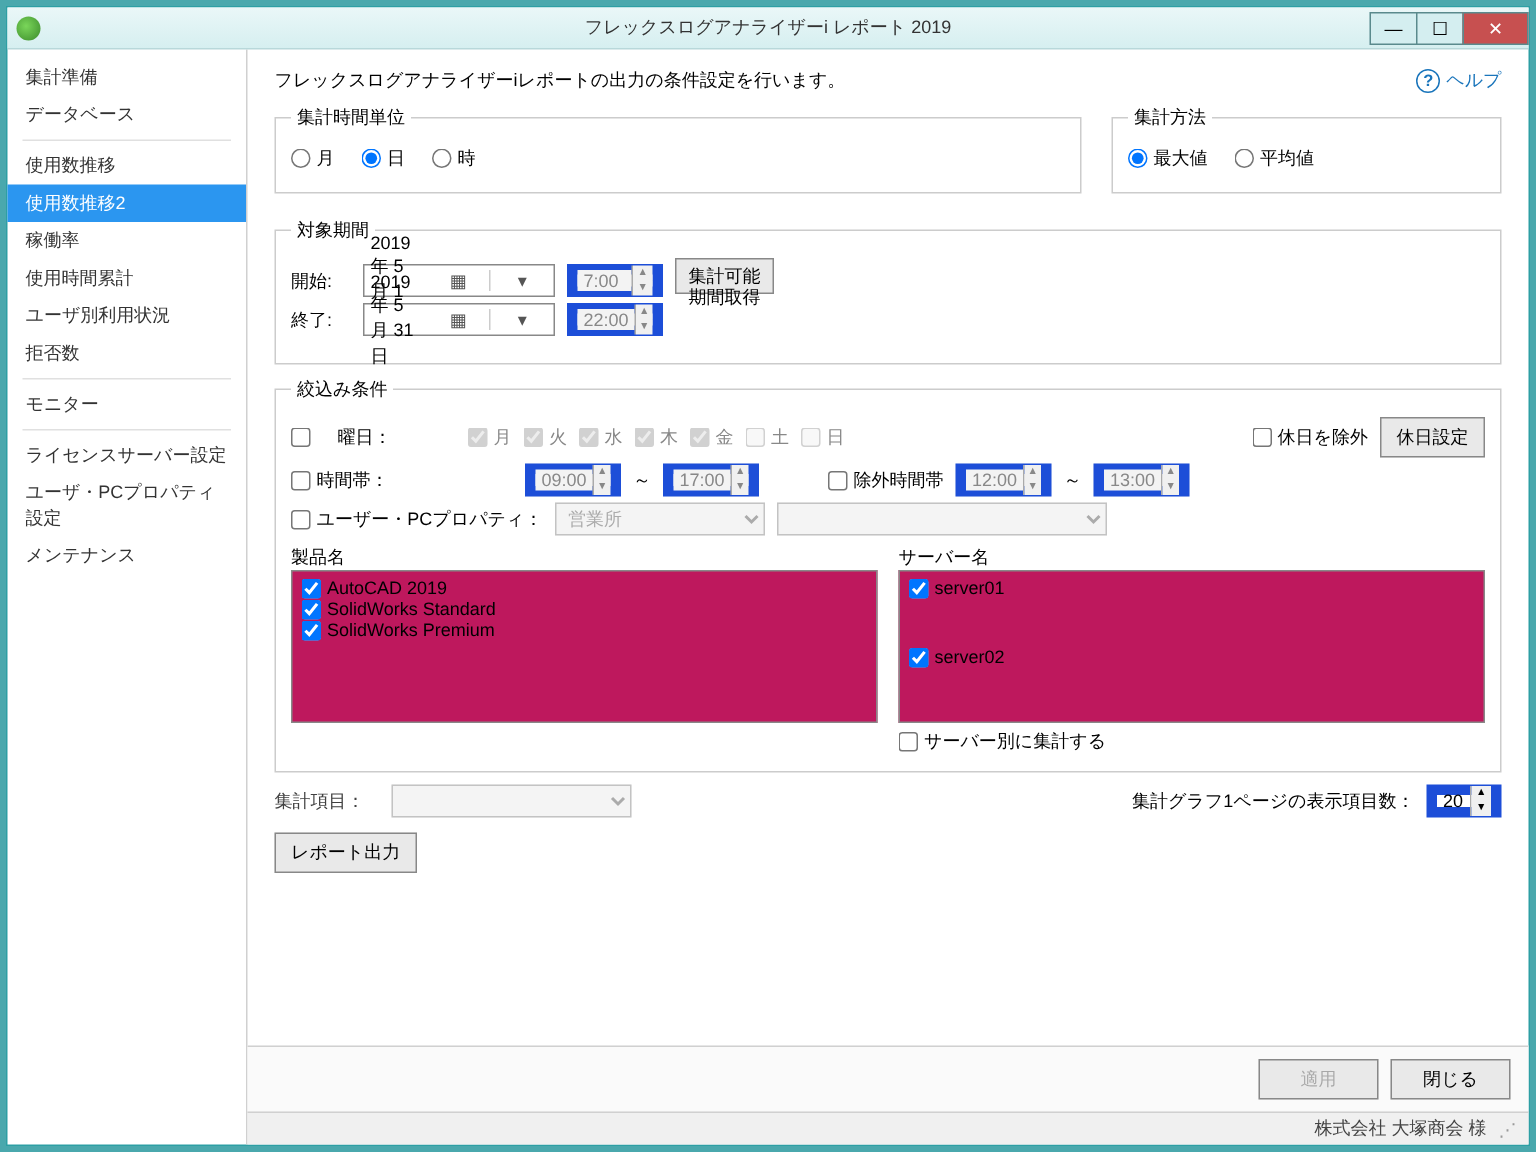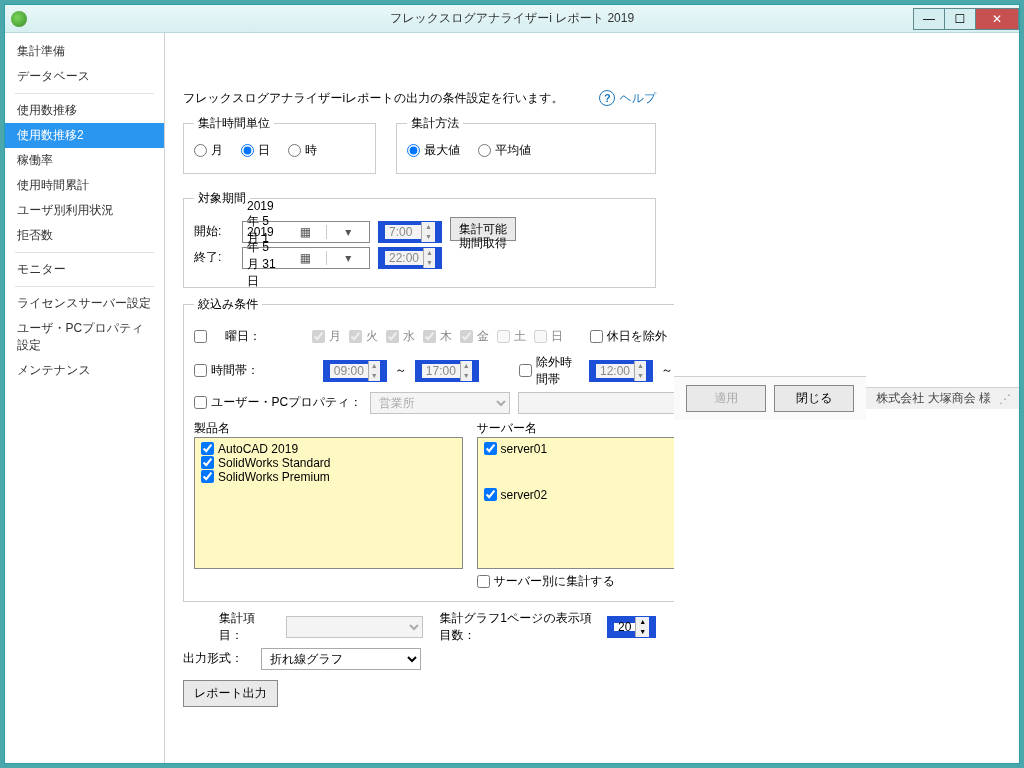--- a/index.html
+++ b/index.html
@@ -9,21 +9,21 @@
   .titlebar .icon { width: 16px; height: 16px; margin-left: 6px; background: radial-gradient(circle at 40% 40%, #7ad65a, #3a8a2a); border-radius: 50%; }
   .titlebar .title { position: absolute; left: 0; right: 0; text-align: center; color: #333; }
   .win-btns { margin-left: auto; display: flex; }
   .win-btn { width: 32px; height: 22px; border: 1px solid #5a8a8d; background: #d4eef0; display: flex; align-items: center; justify-content: center; margin-left: -1px; }
   .win-btn.close { background: #c75050; color: #fff; width: 44px; }
   .content { flex: 1; display: flex; }
   .sidebar { width: 160px; border-right: 1px solid #d0d0d0; padding-top: 6px; }
   .side-group-sep { border-top: 1px solid #e0e0e0; margin: 4px 10px; }
   .side-item { padding: 4px 12px; color: #333; cursor: default; }
   .side-item.selected { background: #2b96f0; color: #fff; }
-  .main { flex: 1; display: flex; flex-direction: row; align-items: center; }
+  .main { flex: 1; display: flex; flex-direction: column; }
   .main-body { flex: 1; padding: 12px 18px 8px 18px; overflow: auto; }
   .help-row { display: flex; align-items: center; }
   .help { margin-left: auto; color: #1a75bb; display: flex; align-items: center; gap: 4px; }
   .help-ic { width: 16px; height: 16px; border: 1.5px solid #1a75bb; border-radius: 50%; display: inline-flex; align-items: center; justify-content: center; color: #1a75bb; font-weight: bold; font-size: 11px; }
   fieldset { border: 1px solid #ccc; margin: 8px 0; padding: 6px 10px 10px 10px; }
   legend { padding: 0 4px; }
   .row { display: flex; align-items: center; gap: 8px; margin: 4px 0; }
   .two-col { display: flex; gap: 20px; }
   .two-col > fieldset { flex: 1; }
   input[type=text], select { border: 1px solid #aaa; background: #fff; height: 22px; padding: 1px 4px; }
@@ -32,21 +32,21 @@
   .date-picker span { flex: 1; padding: 0 4px; }
   .date-picker .cal { width: 18px; text-align: center; color: #555; }
   .date-picker .dd { width: 14px; text-align: center; color: #555; border-left: 1px solid #ccc; }
   .spin { display: inline-flex; align-items: center; border: 7px solid #1d4ed8; height: 22px; background: #fff; width: 64px; }
   .spin span { flex: 1; padding: 0 4px; }
   .spin .sp { width: 14px; display: flex; flex-direction: column; border-left: 1px solid #aaa; }
   .spin .sp div { height: 10px; font-size: 7px; text-align: center; line-height: 9px; background: #f0f0f0; }
   .spin.disabled, .spin.disabled span { background: #f3f3f3; color: #888; }
   button.btn { border: 1px solid #888; background: #e9e9e9; padding: 4px 10px; }
   button.wide { height: 24px; padding: 4px 8px; line-height: 1.2; }
-  .listbox { border: 1px solid #888; background: #fef9c3; height: 132px; padding: 4px 6px; overflow: auto; }
+  .listbox { border: 1px solid #888; background: #be185d; height: 102px; padding: 4px 6px; overflow: auto; }
   .chk { display: inline-flex; align-items: center; gap: 4px; }
   .chk input { margin: 0; }
   .chk.disabled { color: #888; }
   .footer { border-top: 1px solid #d0d0d0; padding: 8px 12px; display: flex; justify-content: flex-end; gap: 8px; background: #fafafa; }
   .footer button { width: 80px; }
   .status { border-top: 1px solid #d0d0d0; background: #f0f0f0; height: 22px; display: flex; align-items: center; justify-content: flex-end; padding: 0 10px; color: #444; }
   .status .grip { margin-left: 8px; color: #999; letter-spacing: -2px; }
   label.lbl { display: inline-block; }
   .mr { margin-right: 10px; }
 </style>
@@ -294,35 +294,31 @@
               </div>
               <label class="chk" style="margin-top:4px;">
                   <input type="checkbox" style=""> 
                   <span>サーバー別に集計する</span>
                 </label>
             </div>
           </div>
         </fieldset>
 
         <div class="row">
-          <label class="lbl" style="width:70px; color:#000000;margin-left:36px;">集計項目：</label>
+          <label class="lbl" style="width:70px; color:#404040;">集計項目：</label>
           <select disabled="" style="width:160px;"></select>
           <span style="flex:1"></span>
           <label class="lbl">集計グラフ1ページの表示項目数：</label>
           <div class="spin" style="width:50px;">
               <span>20</span>
               <div class="sp">
                 <div>▲</div>
                 <div>▼</div>
               </div>
             </div>
-        </div>
-        <div class="row">
-          <label class="lbl" style="width:70px;">出力形式：</label>
-          <select style="width:160px;"><option>折れ線グラフ</option></select>
         </div>
 
         <div class="row" style="margin-top:10px;">
           <button class="btn">レポート出力</button>
         </div>
       </div>
 
       <div class="footer">
         <button class="btn" disabled="">適用</button>
         <button class="btn">閉じる</button>

